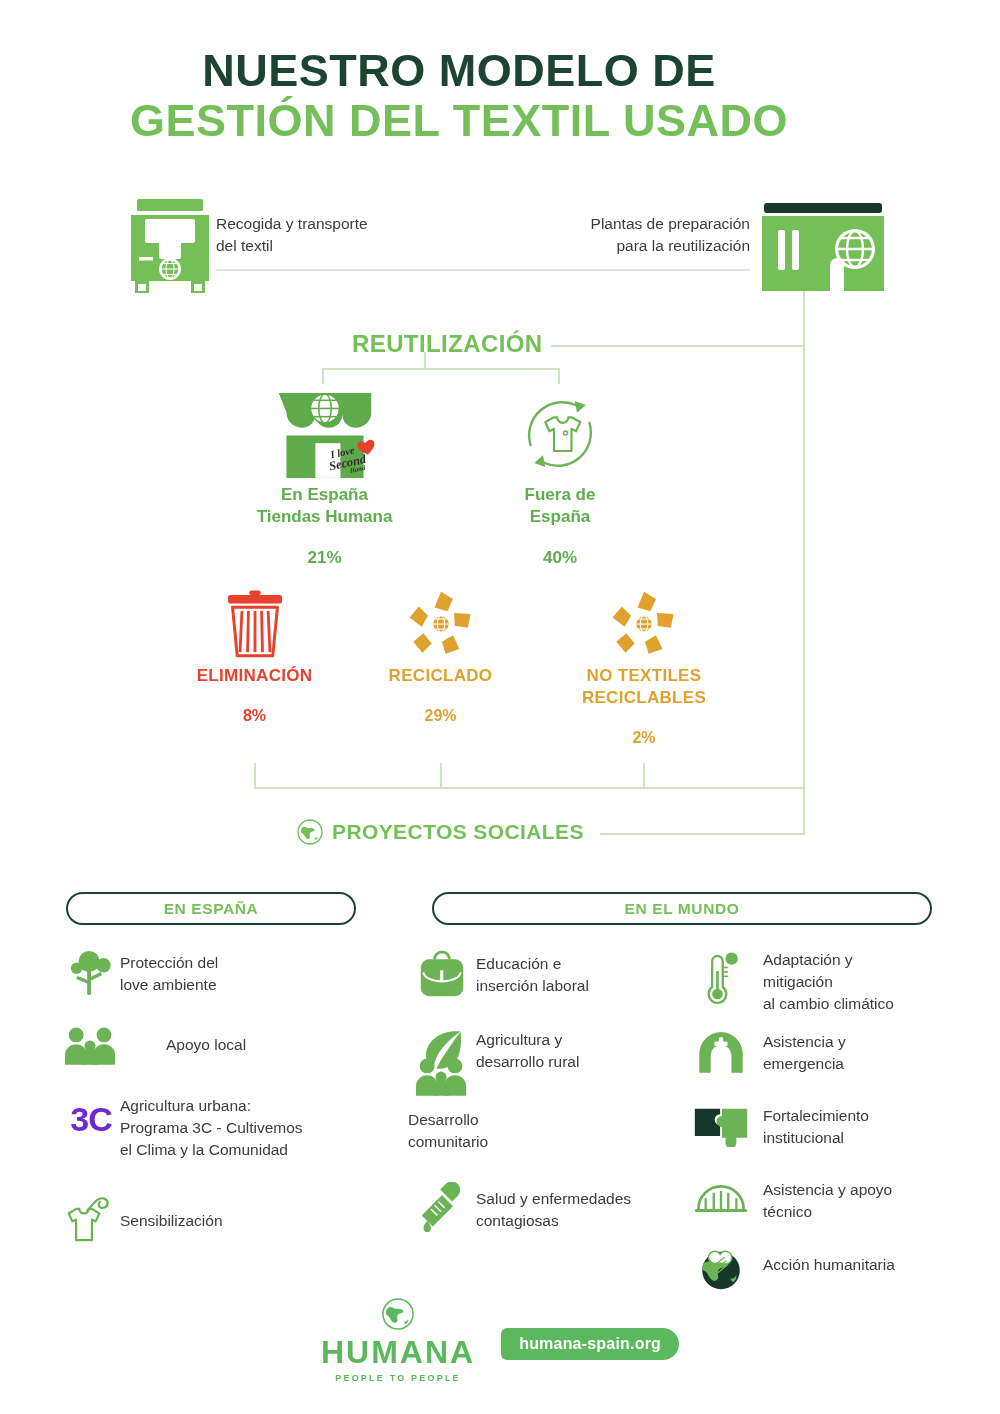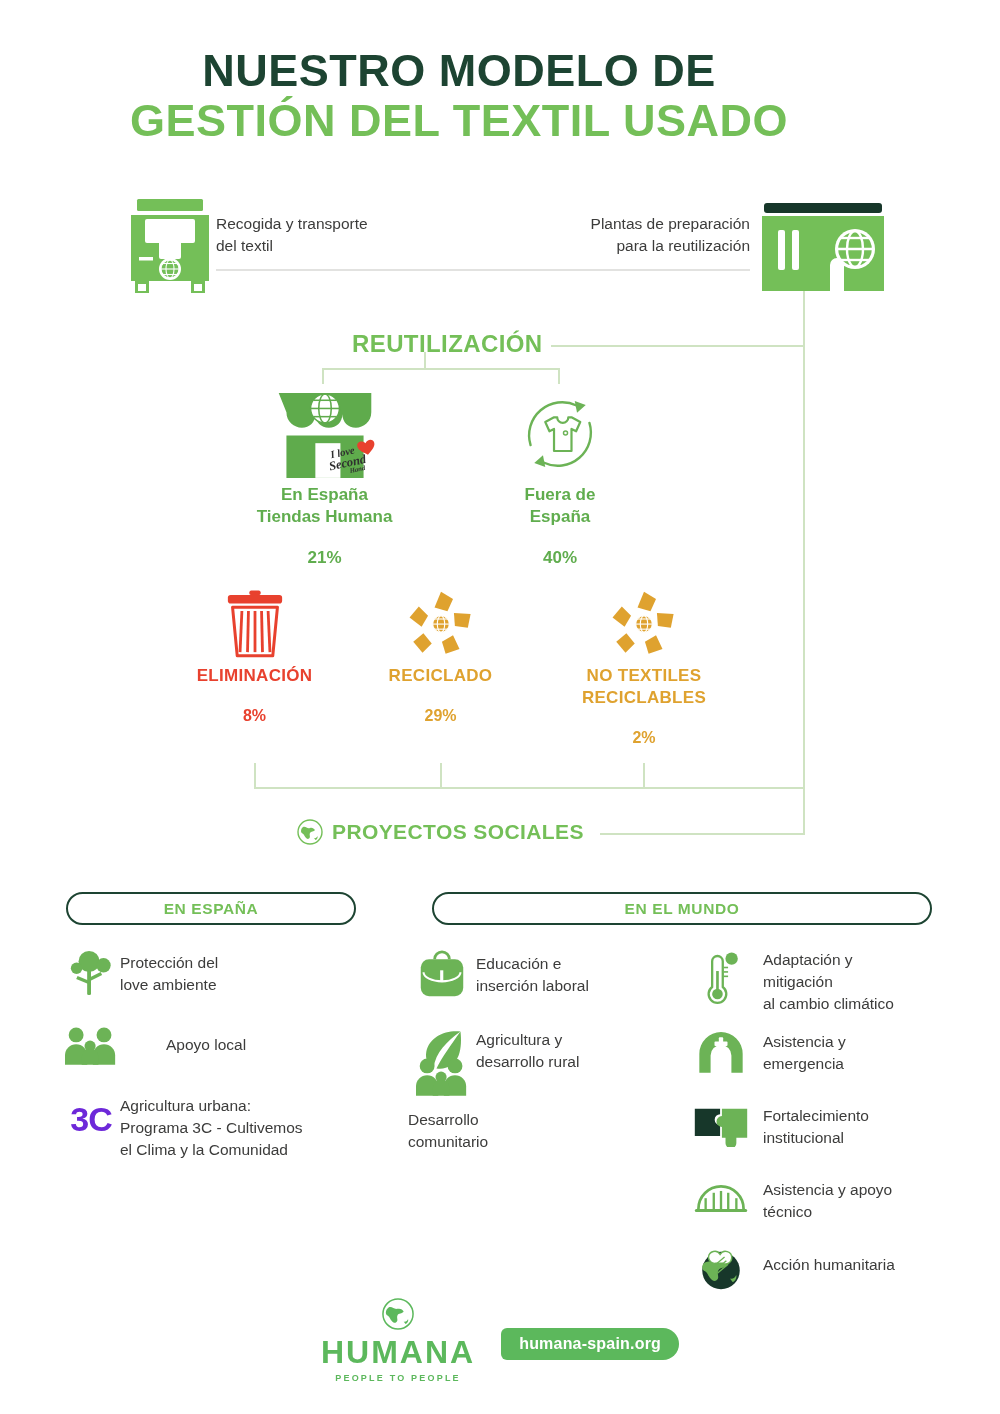--- a/index.html
+++ b/index.html
@@ -352,20 +352,33 @@
     <div class="ico" style="width:58px;height:50px;">
       <div style="font-size:34px;font-weight:bold;color:#6d28d9;line-height:1;letter-spacing:-1px;">3C</div>
     </div>
     <div class="txt" style="padding-top:1px;">
       <div>Agricultura urbana:</div>
       <div>Programa 3C - Cultivemos</div>
       <div>el Clima y la Comunidad</div>
     </div>
   </div>
 
+  <div class="li" style="left:62px; top:1192px; width:330px;">
+    <div class="ico" style="width:58px;height:56px;">
+      <svg viewBox="0 0 60 58" width="56" height="54">
+        <g fill="none" stroke="#6cb356" stroke-width="2.4" stroke-linecap="round" stroke-linejoin="round">
+          <path d="M6,22 l8,-5 h3.5 a5,5 0 0 0 10,0 h3.5 l8,5 l-4,8.5 l-4,-2 v22 h-17 v-22 l-4,2 z"></path>
+          <path d="M26,19 C34,10 38,4 44,6 c5,1.6 5,8 0.5,9.6 c-4.5,1.6 -8,-2 -5,-6"></path>
+        </g>
+      </svg>
+    </div>
+    <div class="txt" style="padding-top:18px;">
+      <div>Sensibilización</div>
+    </div>
+  </div>
 
   <div class="li" style="left:408px; top:948px; width:250px;">
     <div class="ico" style="width:68px;height:52px;">
       <svg viewBox="0 0 52 52" width="48" height="48">
         <path d="M18,10 a8,8 0 0 1 16,0" fill="none" stroke="#6cb356" stroke-width="3"></path>
         <rect x="3" y="10" width="46" height="40" rx="9" fill="#6cb356"></rect>
         <path d="M6,24 a20,10 0 0 0 40,0" fill="none" stroke="#ffffff" stroke-width="2.2"></path>
         <rect x="24" y="22" width="3.4" height="12" fill="#ffffff"></rect>
       </svg>
     </div>
@@ -402,20 +415,40 @@
           <path d="M18,42 v-8 a9,9 0 0 1 18,0 v8 z"></path>
         </g>
       </svg>
     </div>
     <div class="txt" style="padding-top:5px;">
       <div>Desarrollo</div>
       <div>comunitario</div>
     </div>
   </div>
 
+  <div class="li" style="left:408px; top:1180px; width:270px;">
+    <div class="ico" style="width:68px;height:56px;">
+      <svg viewBox="0 0 52 56" width="48" height="52">
+        <g fill="#6cb356">
+          <path d="M30,2 a9,9 0 0 1 13,13 l-6,6 l-13,-13 z"></path>
+          <path d="M26,14 l12,12 l-22,22 l-12,-12 z"></path>
+          <path d="M8,48 c0,4 -2,5 -4,5 c-2,0 -4,-1 -4,-5 c0,-3 4,-7 4,-7 s4,4 4,7 z" transform="translate(6,1)"></path>
+        </g>
+        <g stroke="#ffffff" stroke-width="1.6">
+          <line x1="22" y1="21" x2="29" y2="28"></line>
+          <line x1="18" y1="25" x2="25" y2="32"></line>
+          <line x1="14" y1="29" x2="21" y2="36"></line>
+        </g>
+      </svg>
+    </div>
+    <div class="txt" style="padding-top:8px;">
+      <div>Salud y enfermedades</div>
+      <div>contagiosas</div>
+    </div>
+  </div>
 
   <div class="li" style="left:678px; top:946px; width:265px;">
     <div class="ico" style="width:85px;height:66px;">
       <svg viewBox="0 0 52 62" width="46" height="58">
         <circle cx="38" cy="8" r="7" fill="#6cb356"></circle>
         <path d="M16,40 V11 a6,6 0 0 1 12,0 v29 a10,10 0 1 1 -12,0 z" fill="none" stroke="#6cb356" stroke-width="2.6"></path>
         <circle cx="22" cy="48" r="6" fill="#6cb356"></circle>
         <rect x="20.5" y="22" width="3" height="22" fill="#6cb356"></rect>
         <g stroke="#6cb356" stroke-width="1.8">
           <line x1="29" y1="18" x2="34" y2="18"></line>

